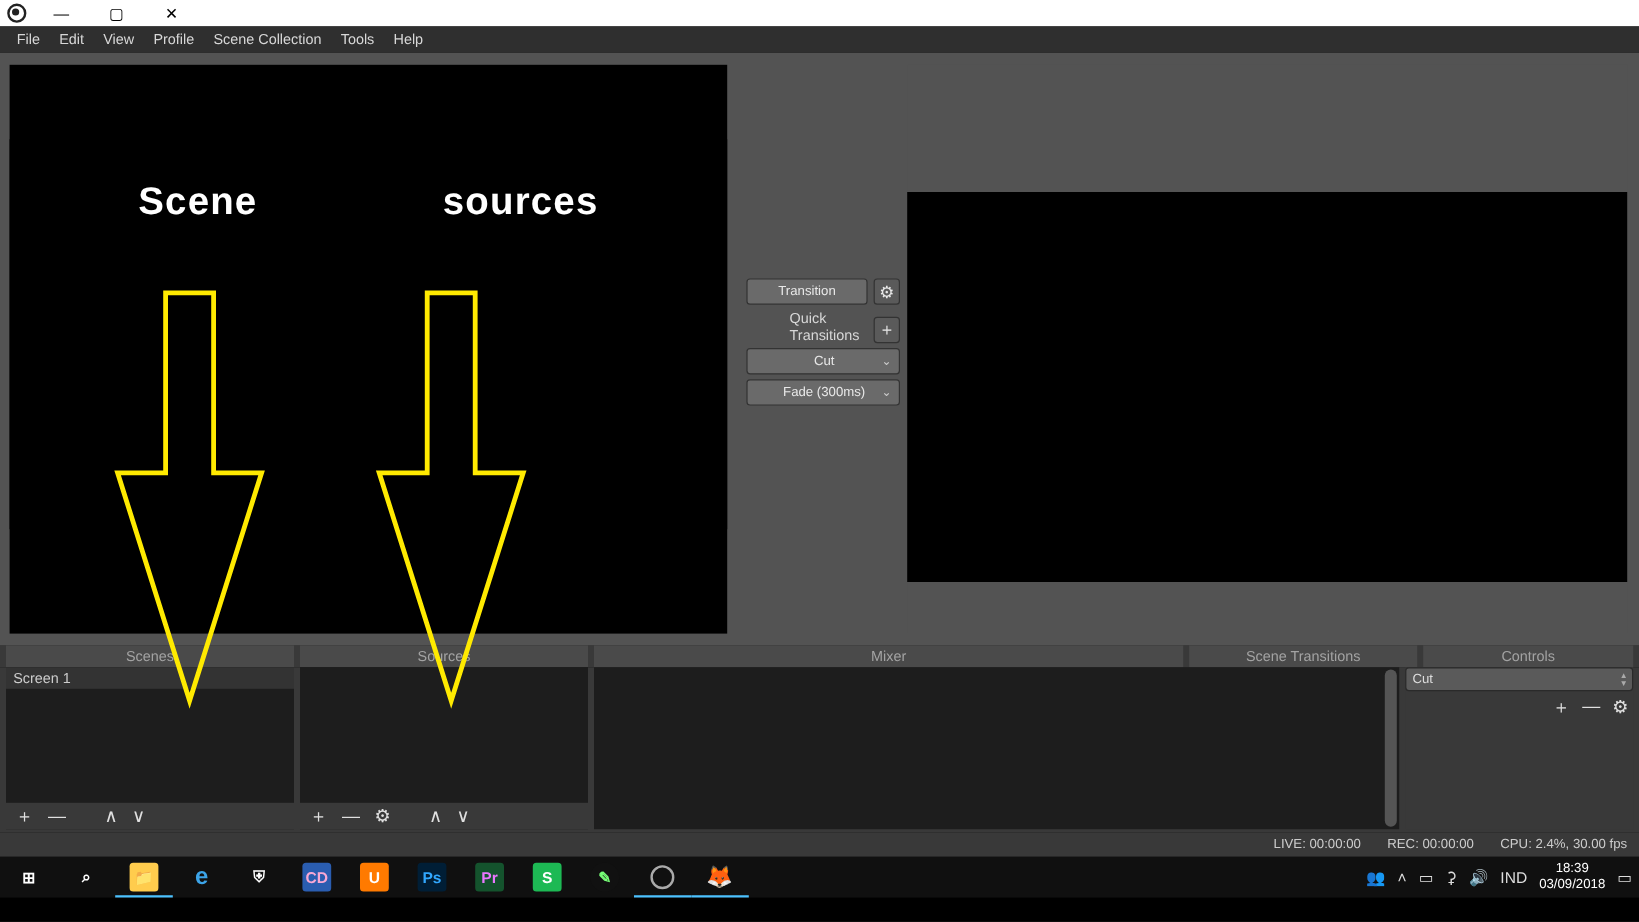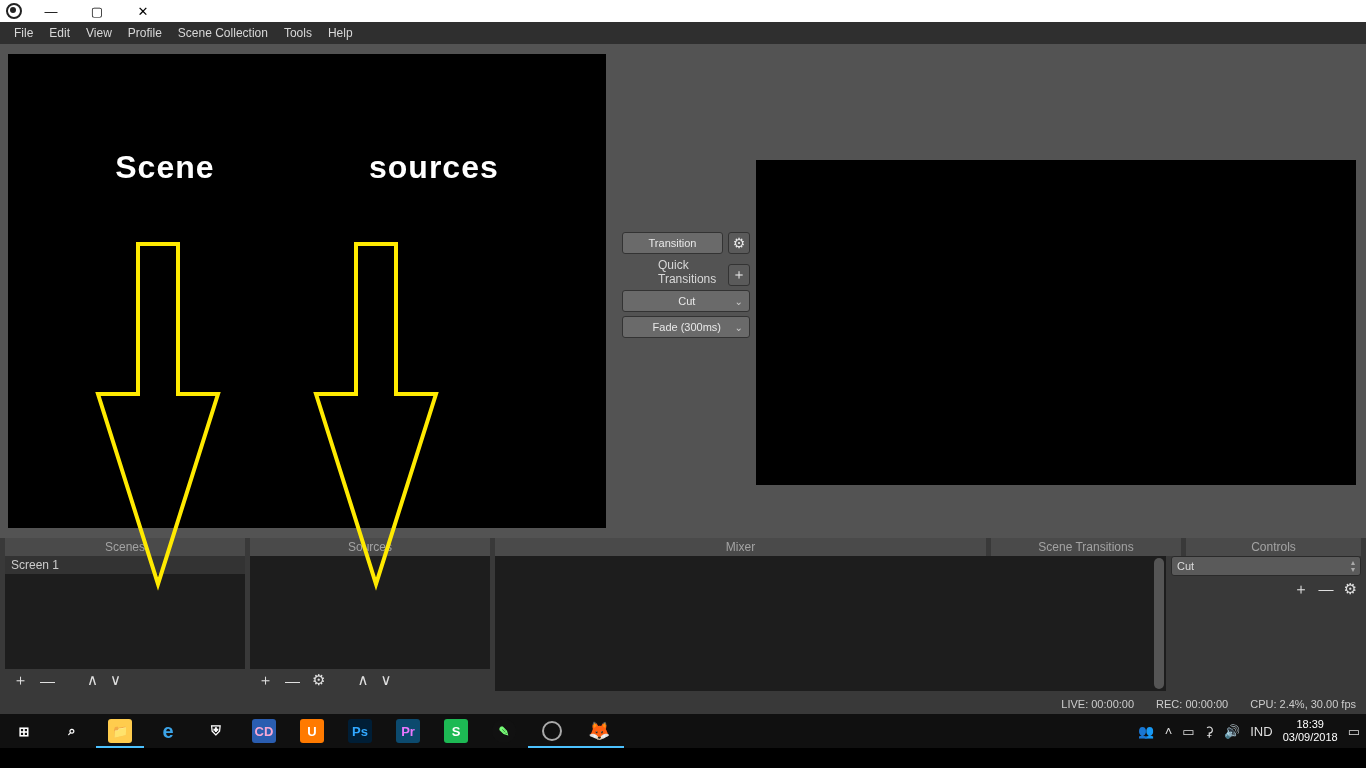--- a/index.html
+++ b/index.html
@@ -226,21 +226,21 @@
   <div class="task-item">
       <div class="ico" style="background:#2a5db0;color:#f9a8d4;">CD</div>
     </div>
   <div class="task-item">
       <div class="ico" style="background:#ff7a00;color:#fff;">U</div>
     </div>
   <div class="task-item">
       <div class="ico" style="background:#001e36;color:#31a8ff;">Ps</div>
     </div>
   <div class="task-item">
-      <div class="ico" style="background:#0c4a6e;color:#ea77ff;">Pr</div>
+      <div class="ico" style="background:#14532d;color:#ea77ff;">Pr</div>
     </div>
   <div class="task-item">
       <div class="ico" style="background:#1db954;color:#fff;">S</div>
     </div>
   <div class="task-item">
       <div class="ico" style="background:#111;color:#7f7;border-radius:50%;">✎</div>
     </div>
   <div class="task-item underline">
       <div class="ico" style="border:2px solid #aaa;border-radius:50%;width:20px;height:20px;"></div>
     </div>

